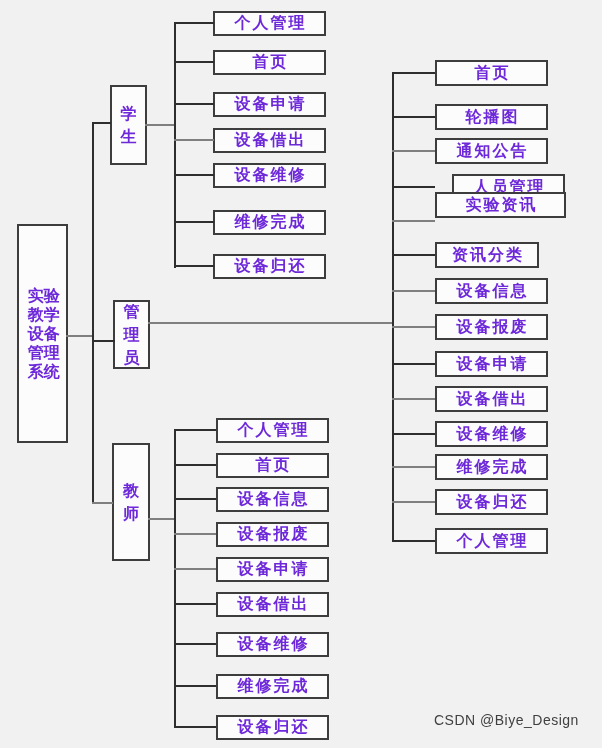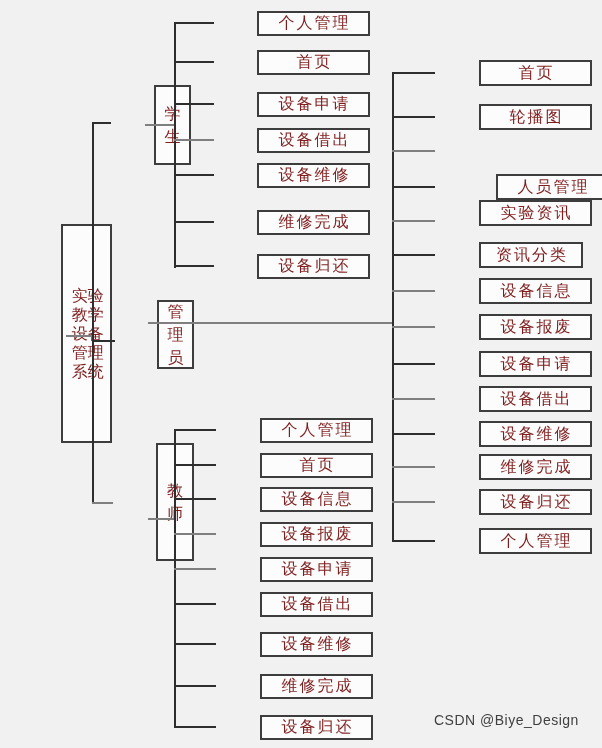--- a/index.html
+++ b/index.html
@@ -13,23 +13,22 @@
     overflow: hidden;
   }
   .node {
     position: absolute;
     box-sizing: border-box;
     background: #fcfcfc;
     border: 2px solid #3d3d3d;
     display: flex;
     align-items: center;
     justify-content: center;
-    color: #7f1d1d;
-    font-weight: normal;
-    margin-left: 44px;
+    color: #6d28d9;
+    font-weight: bold;
   }
   .item {
     font-size: 16px;
     letter-spacing: 2px;
     text-indent: 2px;
     white-space: nowrap;
   }
   .vtext {
     display: inline-block;
     width: 1.15em;
@@ -82,22 +81,23 @@
   <div class="node item" style="left:213px;top:11px;width:113px;height:25px">个人管理</div>
   <div class="node item" style="left:213px;top:50px;width:113px;height:25px">首页</div>
   <div class="node item" style="left:213px;top:92px;width:113px;height:25px">设备申请</div>
   <div class="node item" style="left:213px;top:128px;width:113px;height:25px">设备借出</div>
   <div class="node item" style="left:213px;top:163px;width:113px;height:25px">设备维修</div>
   <div class="node item" style="left:213px;top:210px;width:113px;height:25px">维修完成</div>
   <div class="node item" style="left:213px;top:254px;width:113px;height:25px">设备归还</div>
 
   <div class="node item" style="left:435px;top:60px;width:113px;height:26px">首页</div>
   <div class="node item" style="left:435px;top:104px;width:113px;height:26px">轮播图</div>
+  <div class="node item" style="left:435px;top:138px;width:113px;height:26px">通知公告</div>
   <div class="node item" style="left:452px;top:174px;width:113px;height:26px">人员管理</div>
-  <div class="node item" style="left:435px;top:200px;width:113px;height:26px">实验资讯</div>
+  <div class="node item" style="left:435px;top:192px;width:131px;height:26px">实验资讯</div>
   <div class="node item" style="left:435px;top:242px;width:104px;height:26px">资讯分类</div>
   <div class="node item" style="left:435px;top:278px;width:113px;height:26px">设备信息</div>
   <div class="node item" style="left:435px;top:314px;width:113px;height:26px">设备报废</div>
   <div class="node item" style="left:435px;top:351px;width:113px;height:26px">设备申请</div>
   <div class="node item" style="left:435px;top:386px;width:113px;height:26px">设备借出</div>
   <div class="node item" style="left:435px;top:421px;width:113px;height:26px">设备维修</div>
   <div class="node item" style="left:435px;top:454px;width:113px;height:26px">维修完成</div>
   <div class="node item" style="left:435px;top:489px;width:113px;height:26px">设备归还</div>
   <div class="node item" style="left:435px;top:528px;width:113px;height:26px">个人管理</div>
 

